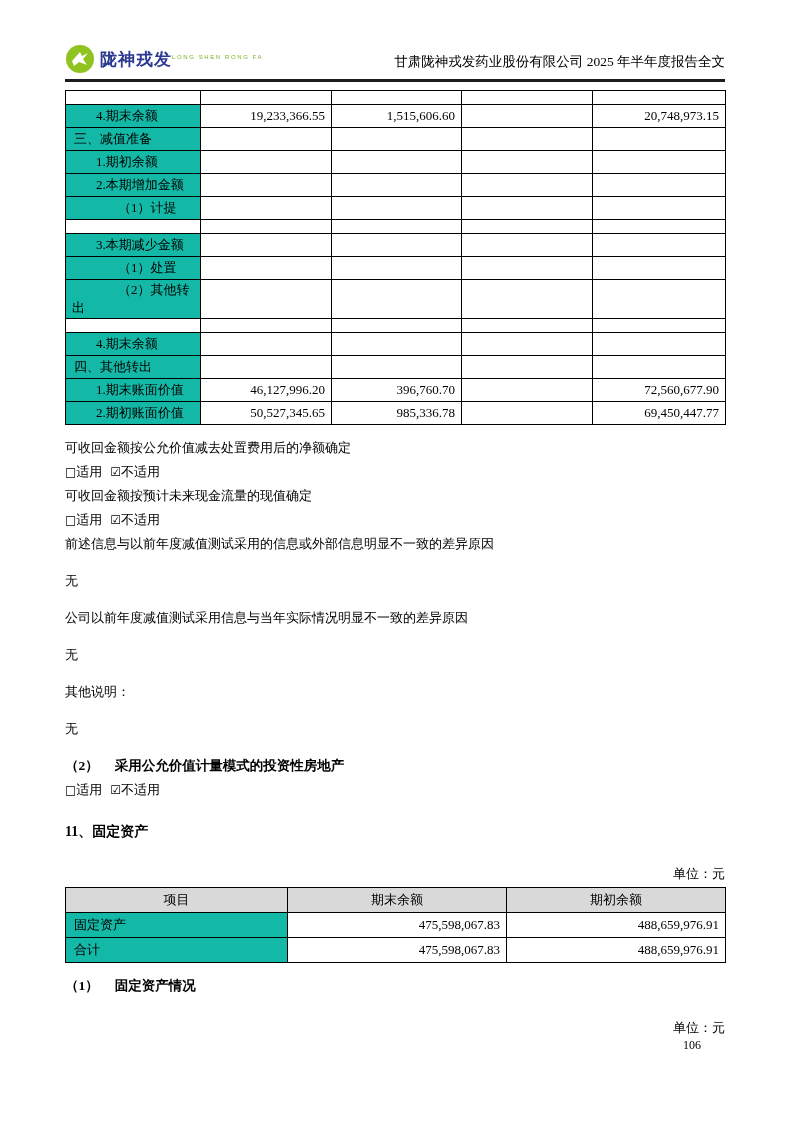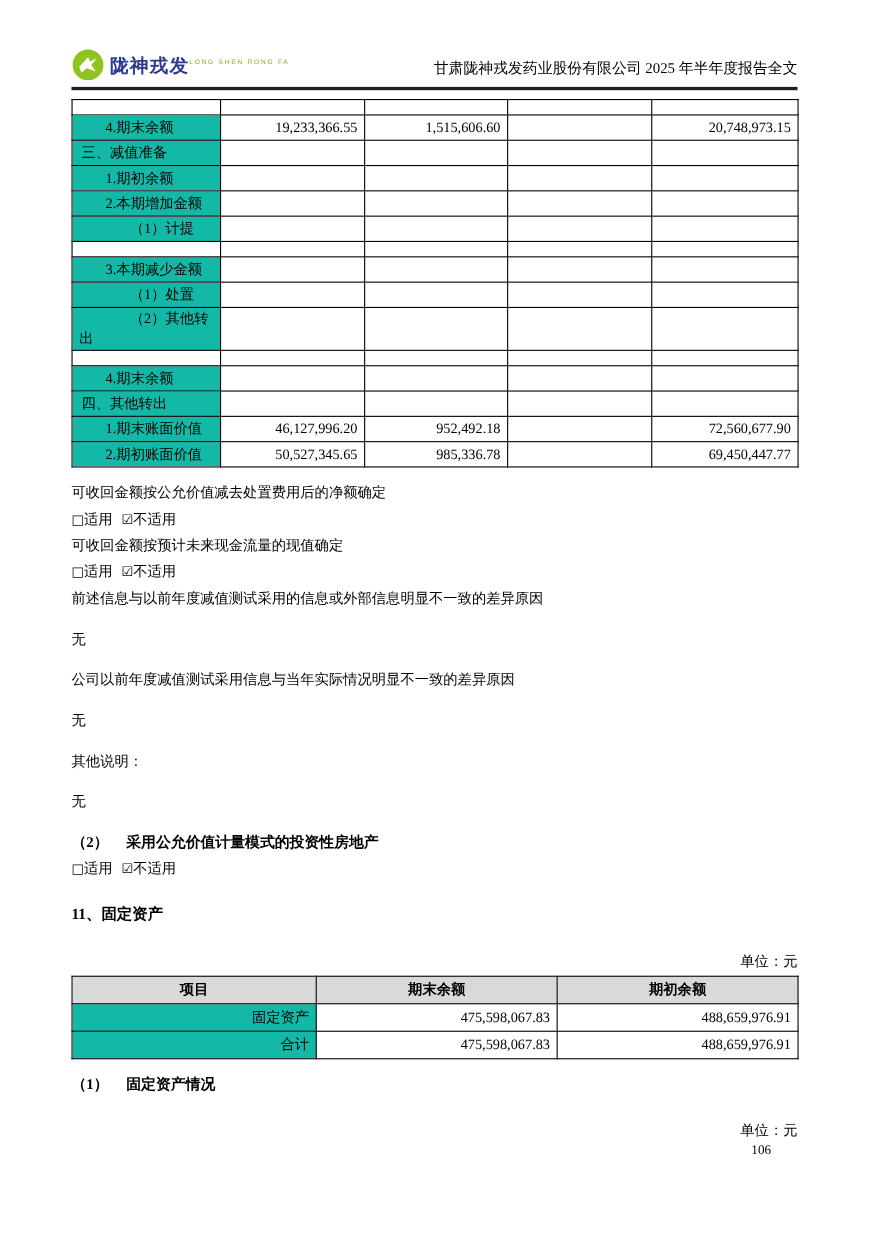--- a/index.html
+++ b/index.html
@@ -37,23 +37,23 @@
   .t1 {margin-top:8px;}
   .t1 td{height:20px;vertical-align:middle;}
   .t1 tr.spacer td{height:11px;}
   td.label{background:#14b8a6;text-align:left;}
   tr.spacer td.label{background:#ffffff;}
   td.val{text-align:right;background:#ffffff;}
   .ind0{text-indent:2px;}
   .ind1{text-indent:24px;}
   .ind2{text-indent:46px;}
 
-  .t2 th{background:#d9d9d9;font-weight:bold;text-align:center;height:22px;}
+  .t2 th{background:#d9d9d9;font-weight:normal;text-align:center;height:22px;}
   .t2 td{height:22px;}
-  .t2 td.label{text-indent:2px;text-align:right;}
+  .t2 td.label{text-indent:2px;}
 
   
   .para{line-height:18px;margin-top:6px;}
   .m24{margin-top:24px;}
   .m14{margin-top:14px;}
   .mbig{margin-top:19px;}
   .checkline{margin-top:6px;}
   .checkbox{font-family:"DejaVu Sans",sans-serif;font-size:12px;}
   .cbgap{display:inline-block;width:8px;}
 
@@ -187,21 +187,21 @@
           <tr>
             <td class="label ind0">四、其他转出</td>
             <td class="val"></td>
             <td class="val"></td>
             <td class="val"></td>
             <td class="val"></td>
           </tr>
           <tr>
             <td class="label ind1">1.期末账面价值</td>
             <td class="val">46,127,996.20</td>
-            <td class="val">952,492.18</td>
+            <td class="val">396,760.70</td>
             <td class="val"></td>
             <td class="val">72,560,677.90</td>
           </tr>
           <tr>
             <td class="label ind1">2.期初账面价值</td>
             <td class="val">50,527,345.65</td>
             <td class="val">985,336.78</td>
             <td class="val"></td>
             <td class="val">69,450,447.77</td>
           </tr>

